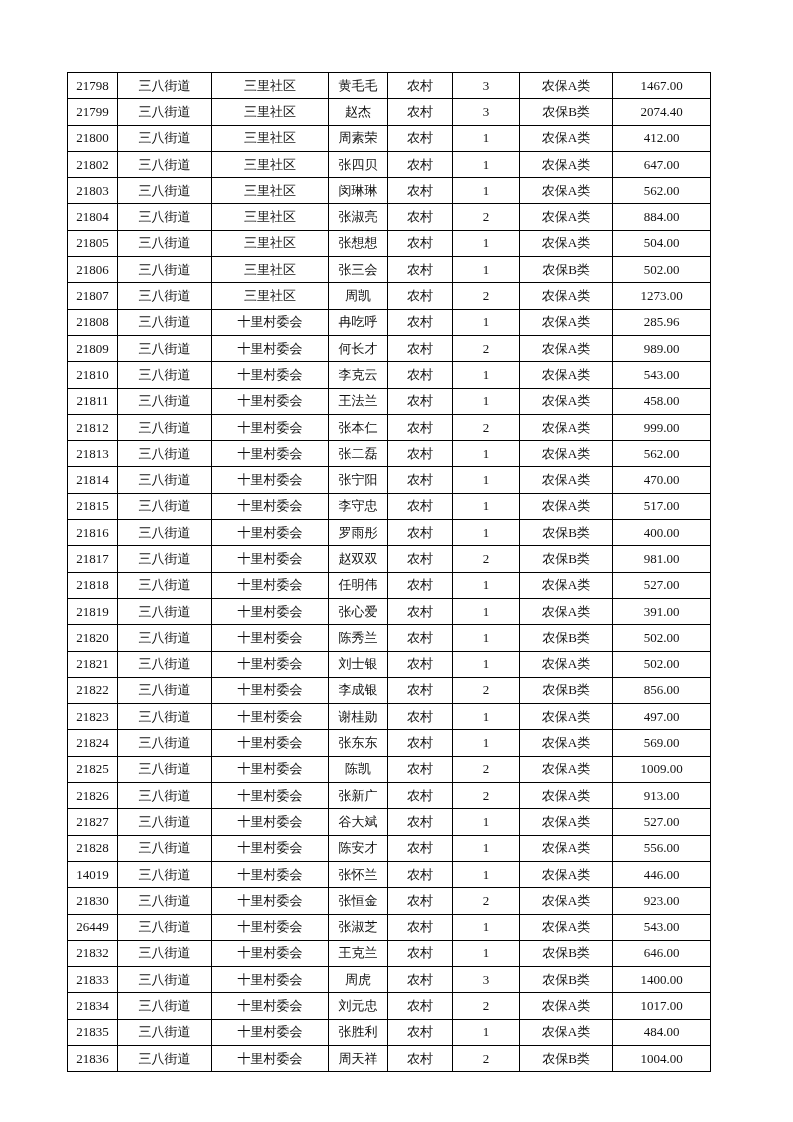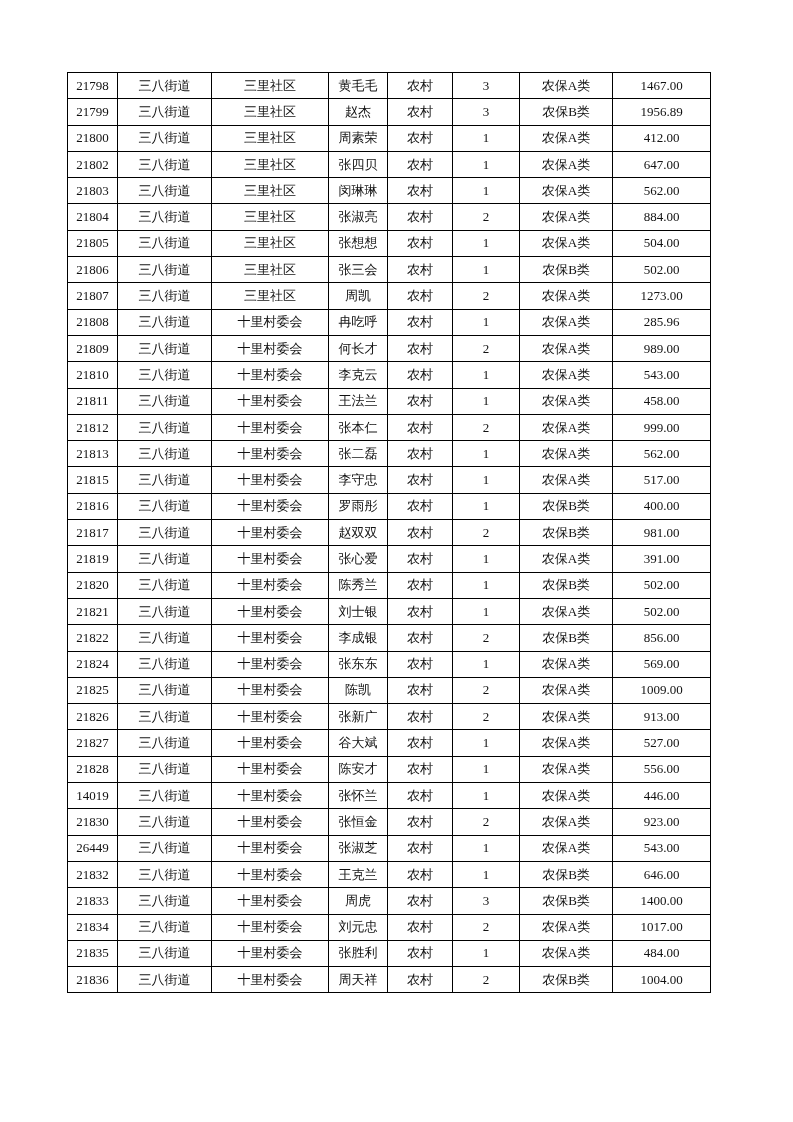--- a/index.html
+++ b/index.html
@@ -60,21 +60,21 @@
     <td>1467.00</td>
   </tr>
         <tr>
     <td>21799</td>
     <td>三八街道</td>
     <td>三里社区</td>
     <td>赵杰</td>
     <td>农村</td>
     <td>3</td>
     <td>农保B类</td>
-    <td>1956.89</td>
+    <td>2074.40</td>
   </tr>
         <tr>
     <td>21800</td>
     <td>三八街道</td>
     <td>三里社区</td>
     <td>周素荣</td>
     <td>农村</td>
     <td>1</td>
     <td>农保A类</td>
     <td>412.00</td>
@@ -193,20 +193,30 @@
     <td>21813</td>
     <td>三八街道</td>
     <td>十里村委会</td>
     <td>张二磊</td>
     <td>农村</td>
     <td>1</td>
     <td>农保A类</td>
     <td>562.00</td>
   </tr>
         <tr>
+    <td>21814</td>
+    <td>三八街道</td>
+    <td>十里村委会</td>
+    <td>张宁阳</td>
+    <td>农村</td>
+    <td>1</td>
+    <td>农保A类</td>
+    <td>470.00</td>
+  </tr>
+        <tr>
     <td>21815</td>
     <td>三八街道</td>
     <td>十里村委会</td>
     <td>李守忠</td>
     <td>农村</td>
     <td>1</td>
     <td>农保A类</td>
     <td>517.00</td>
   </tr>
         <tr>
@@ -223,20 +233,30 @@
     <td>21817</td>
     <td>三八街道</td>
     <td>十里村委会</td>
     <td>赵双双</td>
     <td>农村</td>
     <td>2</td>
     <td>农保B类</td>
     <td>981.00</td>
   </tr>
         <tr>
+    <td>21818</td>
+    <td>三八街道</td>
+    <td>十里村委会</td>
+    <td>任明伟</td>
+    <td>农村</td>
+    <td>1</td>
+    <td>农保A类</td>
+    <td>527.00</td>
+  </tr>
+        <tr>
     <td>21819</td>
     <td>三八街道</td>
     <td>十里村委会</td>
     <td>张心爱</td>
     <td>农村</td>
     <td>1</td>
     <td>农保A类</td>
     <td>391.00</td>
   </tr>
         <tr>
@@ -261,20 +281,30 @@
   </tr>
         <tr>
     <td>21822</td>
     <td>三八街道</td>
     <td>十里村委会</td>
     <td>李成银</td>
     <td>农村</td>
     <td>2</td>
     <td>农保B类</td>
     <td>856.00</td>
+  </tr>
+        <tr>
+    <td>21823</td>
+    <td>三八街道</td>
+    <td>十里村委会</td>
+    <td>谢桂勋</td>
+    <td>农村</td>
+    <td>1</td>
+    <td>农保A类</td>
+    <td>497.00</td>
   </tr>
         <tr>
     <td>21824</td>
     <td>三八街道</td>
     <td>十里村委会</td>
     <td>张东东</td>
     <td>农村</td>
     <td>1</td>
     <td>农保A类</td>
     <td>569.00</td>

